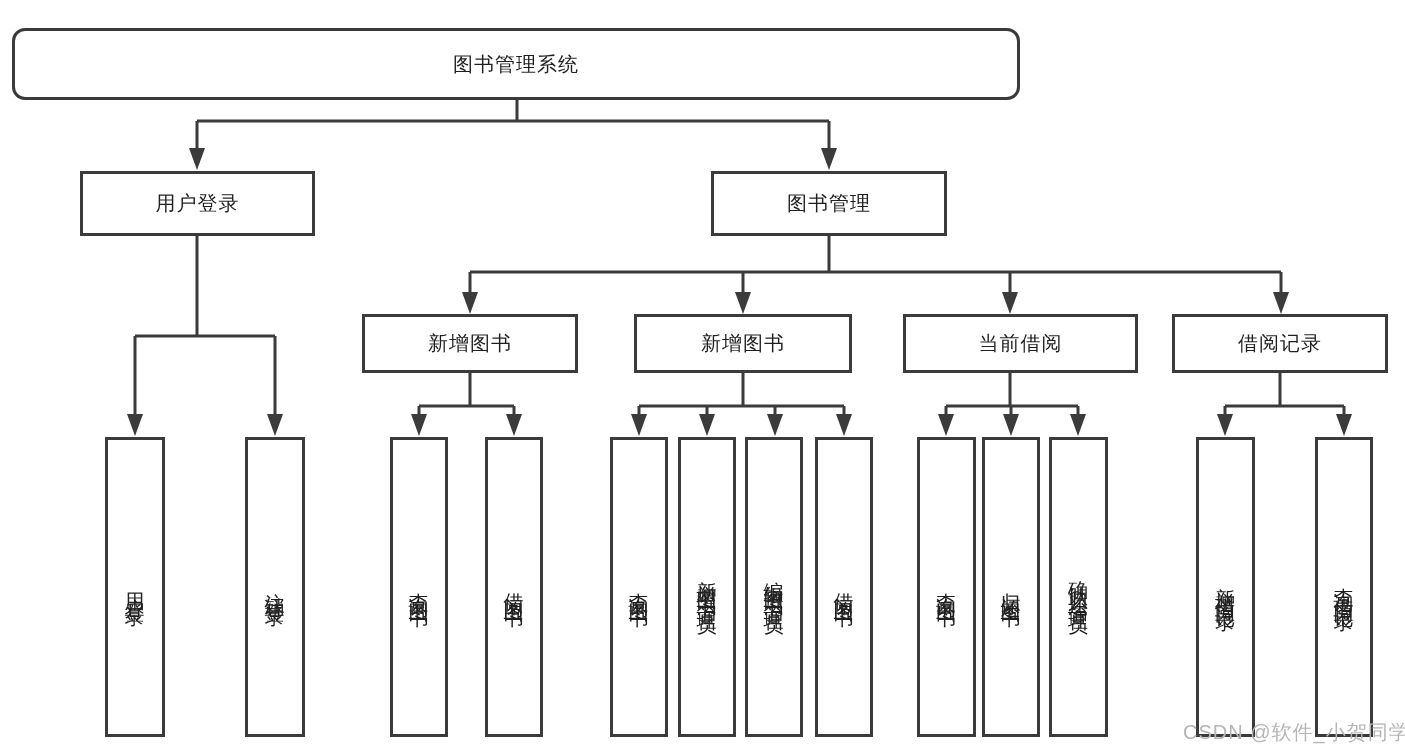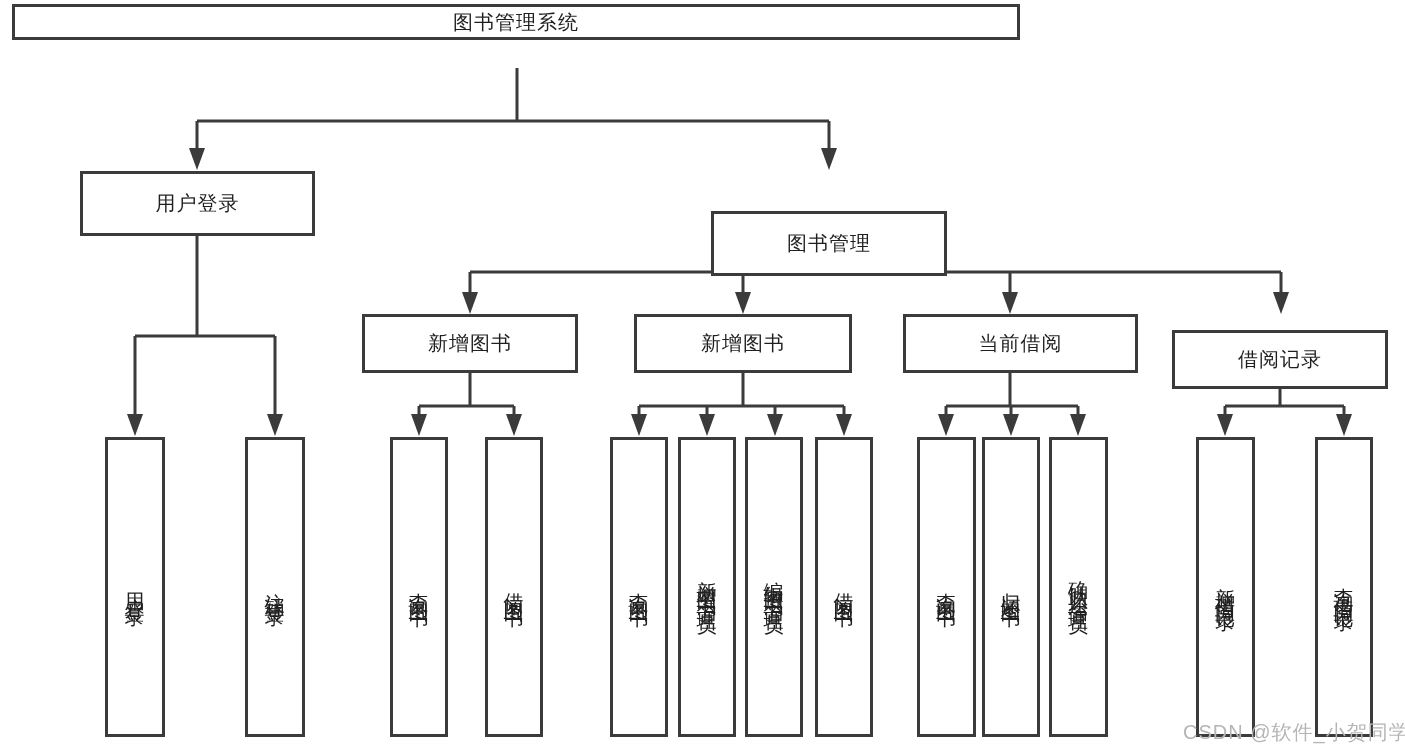--- a/index.html
+++ b/index.html
@@ -80,41 +80,41 @@
       <polygon points="767,414 783,414 775,436"></polygon>
       <polygon points="836,414 852,414 844,436"></polygon>
       <polygon points="938,414 954,414 946,436"></polygon>
       <polygon points="1003,414 1019,414 1011,436"></polygon>
       <polygon points="1070,414 1086,414 1078,436"></polygon>
       <polygon points="1217,414 1233,414 1225,436"></polygon>
       <polygon points="1336,414 1352,414 1344,436"></polygon>
     </g>
   </svg>
 
-  <div class="box h-box" style="left:12px; top:4px; width:1008px; height:36px;">
+  <div class="box h-box" style="left:12px; top:28px; width:1008px; height:72px;border-radius:13px;">
     <span>图书管理系统</span>
   </div>
 
   <div class="box h-box" style="left:80px; top:171px; width:235px; height:65px;">
     <span>用户登录</span>
   </div>
-  <div class="box h-box" style="left:711px; top:171px; width:236px; height:65px;margin-top:40px;">
+  <div class="box h-box" style="left:711px; top:171px; width:236px; height:65px;">
     <span>图书管理</span>
   </div>
 
   <div class="box h-box" style="left:362px; top:314px; width:216px; height:59px;">
     <span>新增图书</span>
   </div>
   <div class="box h-box" style="left:634px; top:314px; width:218px; height:59px;">
     <span>新增图书</span>
   </div>
   <div class="box h-box" style="left:903px; top:314px; width:235px; height:59px;">
     <span>当前借阅</span>
   </div>
-  <div class="box h-box" style="left:1172px; top:314px; width:216px; height:59px;margin-top:16px;">
+  <div class="box h-box" style="left:1172px; top:314px; width:216px; height:59px;">
     <span>借阅记录</span>
   </div>
 
   <div class="box v-box" style="left:105px; top:437px; width:60px; height:300px;">
     <span>用户登录</span>
   </div>
   <div class="box v-box" style="left:245px; top:437px; width:60px; height:300px;">
     <span>注销登录</span>
   </div>
 

